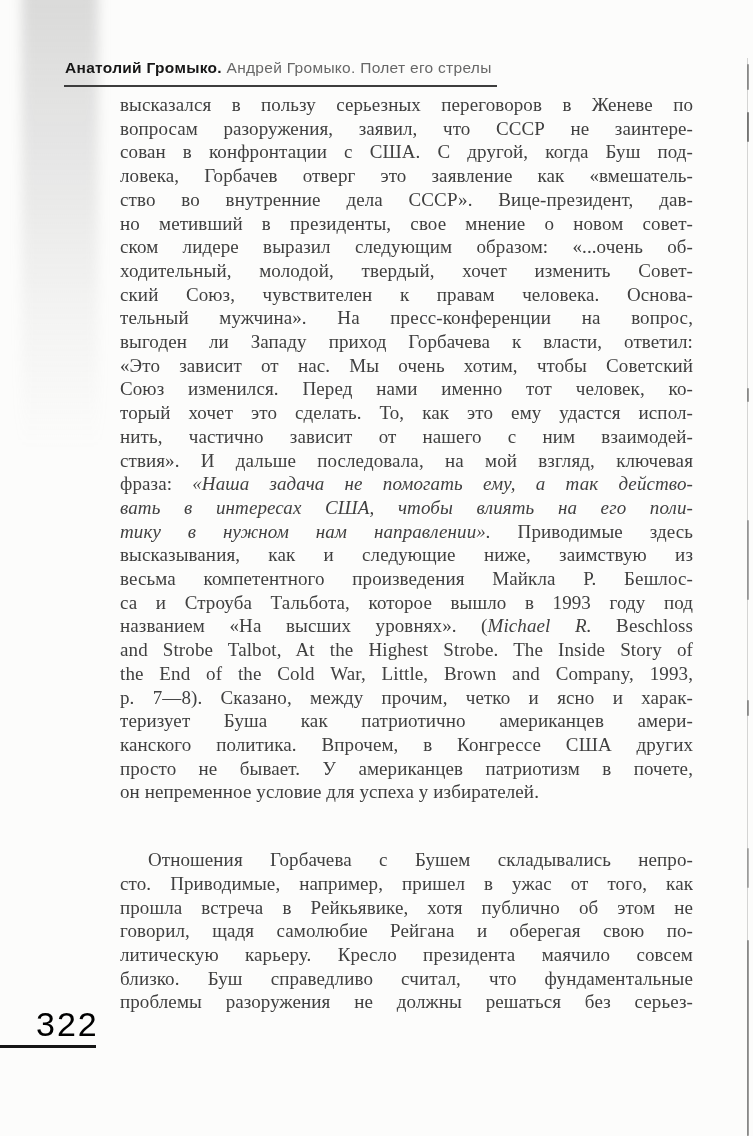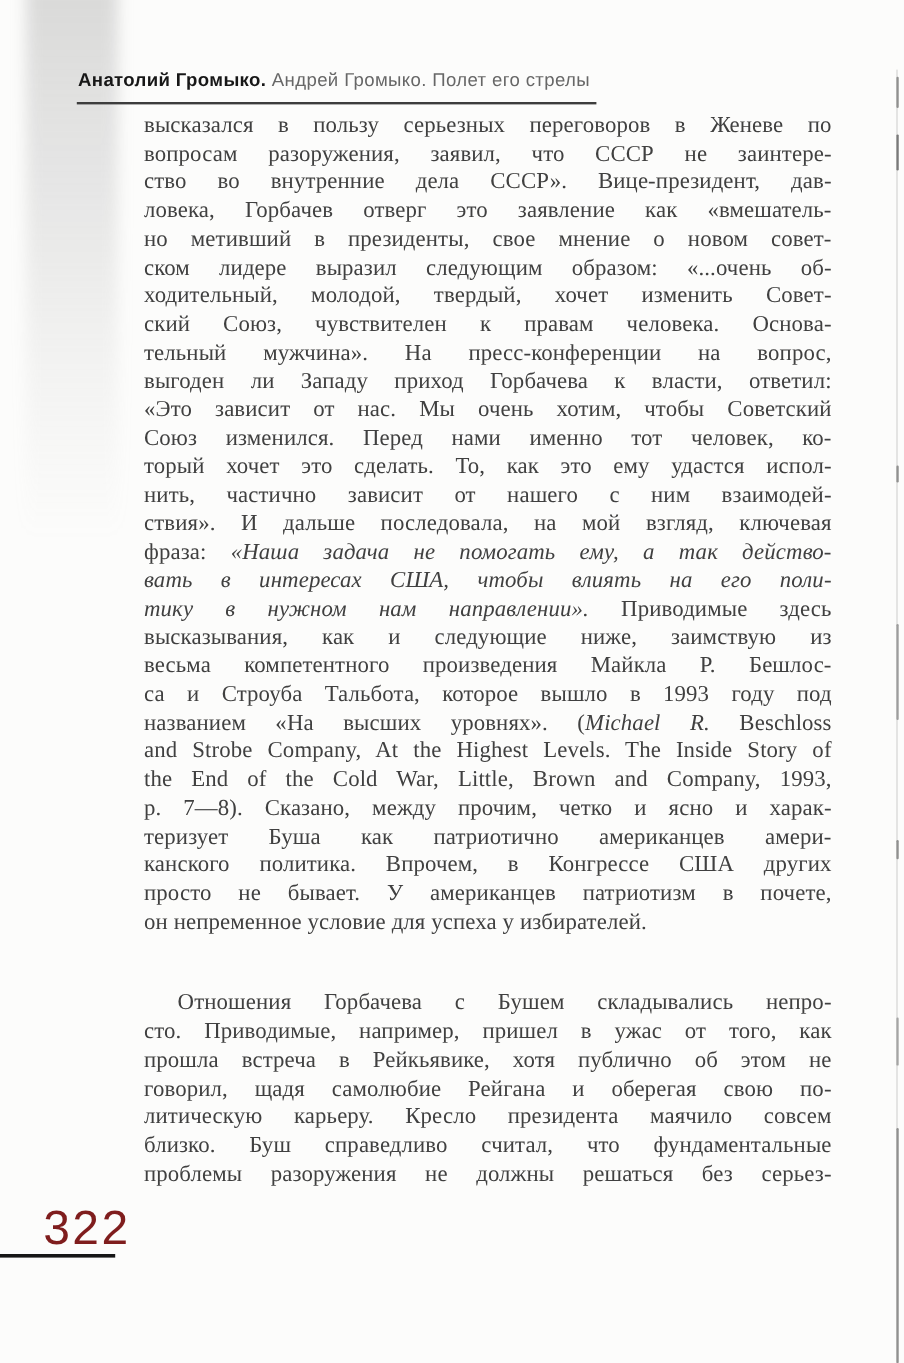--- a/index.html
+++ b/index.html
@@ -66,23 +66,23 @@
   }
   .line { text-align: justify; text-align-last: justify; }
   .line.nj { text-align-last: left; }
   .line.ind { text-indent: 28px; margin-top: 44px; }
   .line i { font-style: italic; }
 
   
   .page-number {
     position: absolute; left: 36px; top: 1001px;
     font-family: "Liberation Sans", sans-serif;
-    font-size: 40px; line-height: 46px;
+    font-size: 34px; line-height: 46px;
     letter-spacing: 2px;
-    color: #7f1d1d;
+    color: #000000;
   }
   .page-number-rule {
     position: absolute; left: 0; top: 1045px;
     width: 96px; height: 3px;
     background: #161616;
   }
 </style>
 </head>
 <body>
 
@@ -100,41 +100,42 @@
   <div class="edge-dash d7"></div>
 
   <div class="running-header">
     <span class="author">Анатолий Громыко.</span><span class="title"> Андрей Громыко. Полет его стрелы</span>
   </div>
   <div class="header-rule"></div>
 
   <div class="body-text">
       <div class="line"><span>высказался в пользу серьезных переговоров в Женеве по</span></div>
       <div class="line"><span>вопросам разоружения, заявил, что СССР не заинтере-</span></div>
+      <div class="line"><span>сован в конфронтации с США. С другой, когда Буш под-</span></div>
+      <div class="line"><span>ловека, Горбачев отверг это заявление как «вмешатель-</span></div>
       <div class="line"><span>ство во внутренние дела СССР». Вице-президент, дав-</span></div>
-      <div class="line"><span>ловека, Горбачев отверг это заявление как «вмешатель-</span></div>
       <div class="line"><span>но метивший в президенты, свое мнение о новом совет-</span></div>
       <div class="line"><span>ском лидере выразил следующим образом: «...очень об-</span></div>
       <div class="line"><span>ходительный, молодой, твердый, хочет изменить Совет-</span></div>
       <div class="line"><span>ский Союз, чувствителен к правам человека. Основа-</span></div>
       <div class="line"><span>тельный мужчина». На пресс-конференции на вопрос,</span></div>
       <div class="line"><span>выгоден ли Западу приход Горбачева к власти, ответил:</span></div>
       <div class="line"><span>«Это зависит от нас. Мы очень хотим, чтобы Советский</span></div>
       <div class="line"><span>Союз изменился. Перед нами именно тот человек, ко-</span></div>
       <div class="line"><span>торый хочет это сделать. То, как это ему удастся испол-</span></div>
       <div class="line"><span>нить, частично зависит от нашего с ним взаимодей-</span></div>
       <div class="line"><span>ствия». И дальше последовала, на мой взгляд, ключевая</span></div>
       <div class="line"><span>фраза: </span><i>«Наша задача не помогать ему, а так действо-</i></div>
       <div class="line"><i>вать в интересах США, чтобы влиять на его поли-</i></div>
       <div class="line"><i>тику в нужном нам направлении».</i><span> Приводимые здесь</span></div>
       <div class="line"><span>высказывания, как и следующие ниже, заимствую из</span></div>
       <div class="line"><span>весьма компетентного произведения Майкла Р. Бешлос-</span></div>
       <div class="line"><span>са и Строуба Тальбота, которое вышло в 1993 году под</span></div>
       <div class="line"><span>названием «На высших уровнях». (</span><i>Michael R.</i><span> Beschloss</span></div>
-      <div class="line"><span>and Strobe Company, At the Highest Levels. The Inside Story of</span></div>
+      <div class="line"><span>and Strobe Talbot, At the Highest Strobe. The Inside Story of</span></div>
       <div class="line"><span>the End of the Cold War, Little, Brown and Company, 1993,</span></div>
       <div class="line"><span>p. 7—8). Сказано, между прочим, четко и ясно и харак-</span></div>
       <div class="line"><span>теризует Буша как патриотично американцев амери-</span></div>
       <div class="line"><span>канского политика. Впрочем, в Конгрессе США других</span></div>
       <div class="line"><span>просто не бывает. У американцев патриотизм в почете,</span></div>
       <div class="line nj"><span>он непременное условие для успеха у избирателей.</span></div>
       <div class="line ind"><span>Отношения Горбачева с Бушем складывались непро-</span></div>
       <div class="line"><span>сто. Приводимые, например, пришел в ужас от того, как</span></div>
       <div class="line"><span>прошла встреча в Рейкьявике, хотя публично об этом не</span></div>
       <div class="line"><span>говорил, щадя самолюбие Рейгана и оберегая свою по-</span></div>

